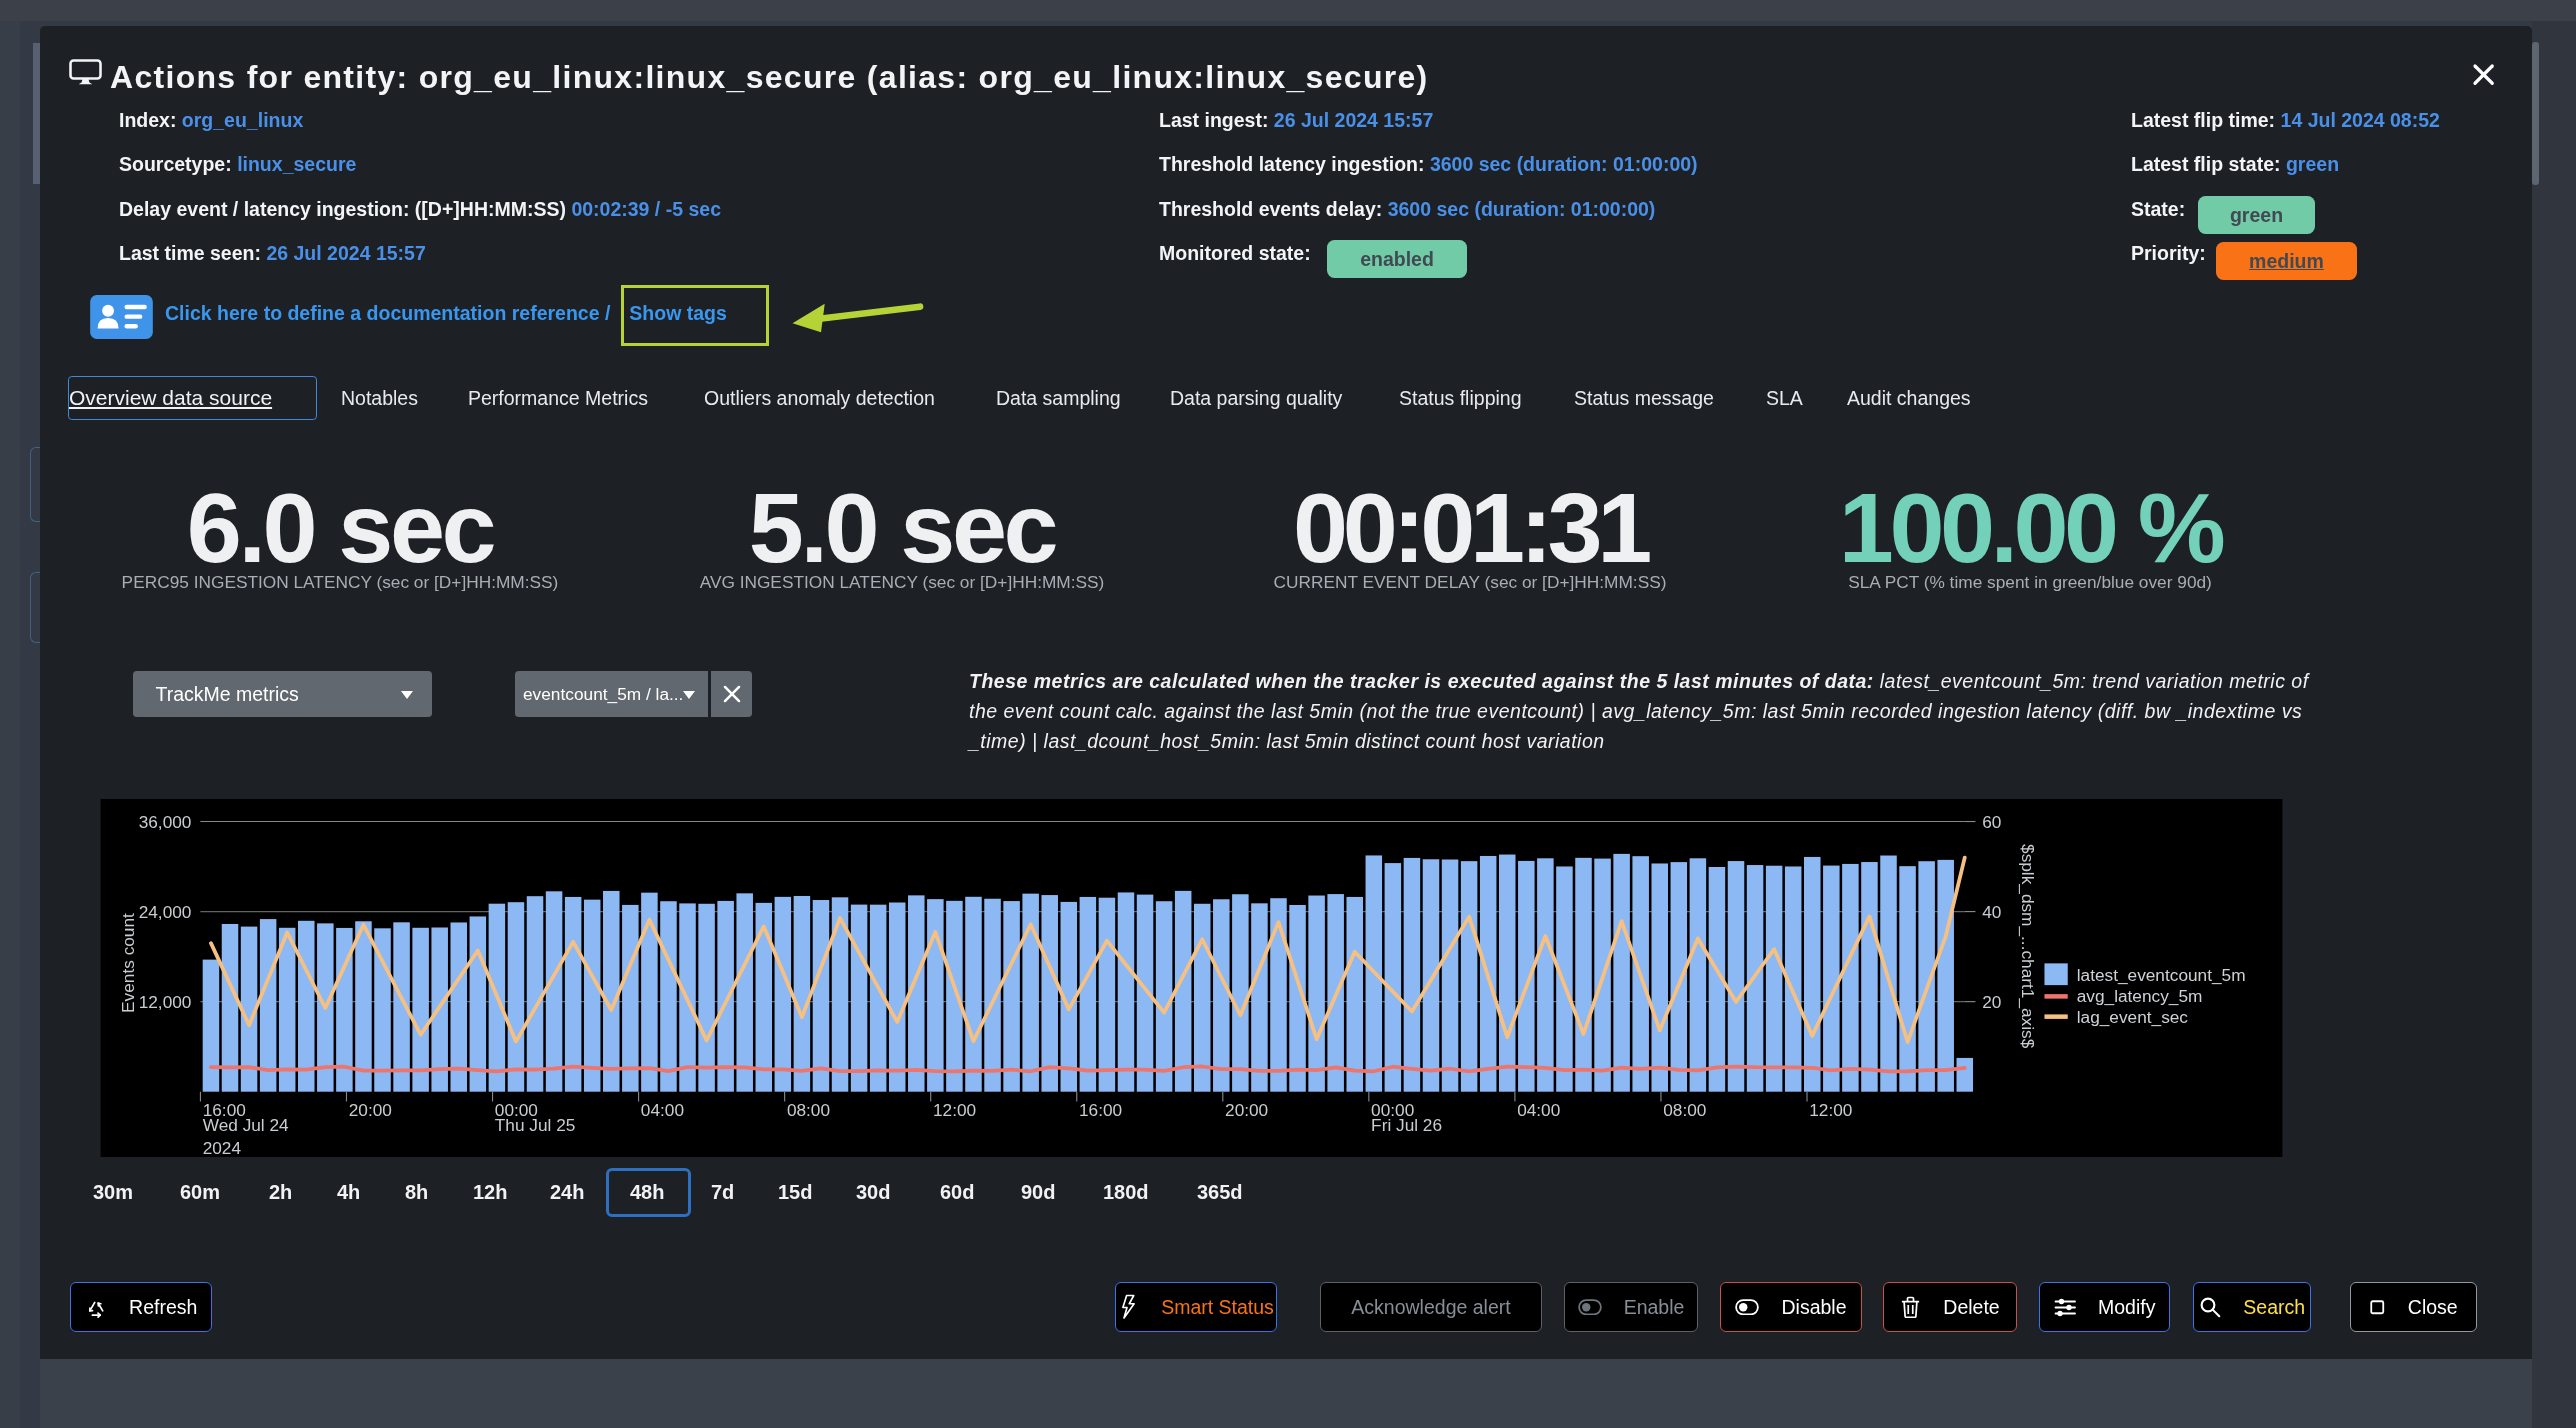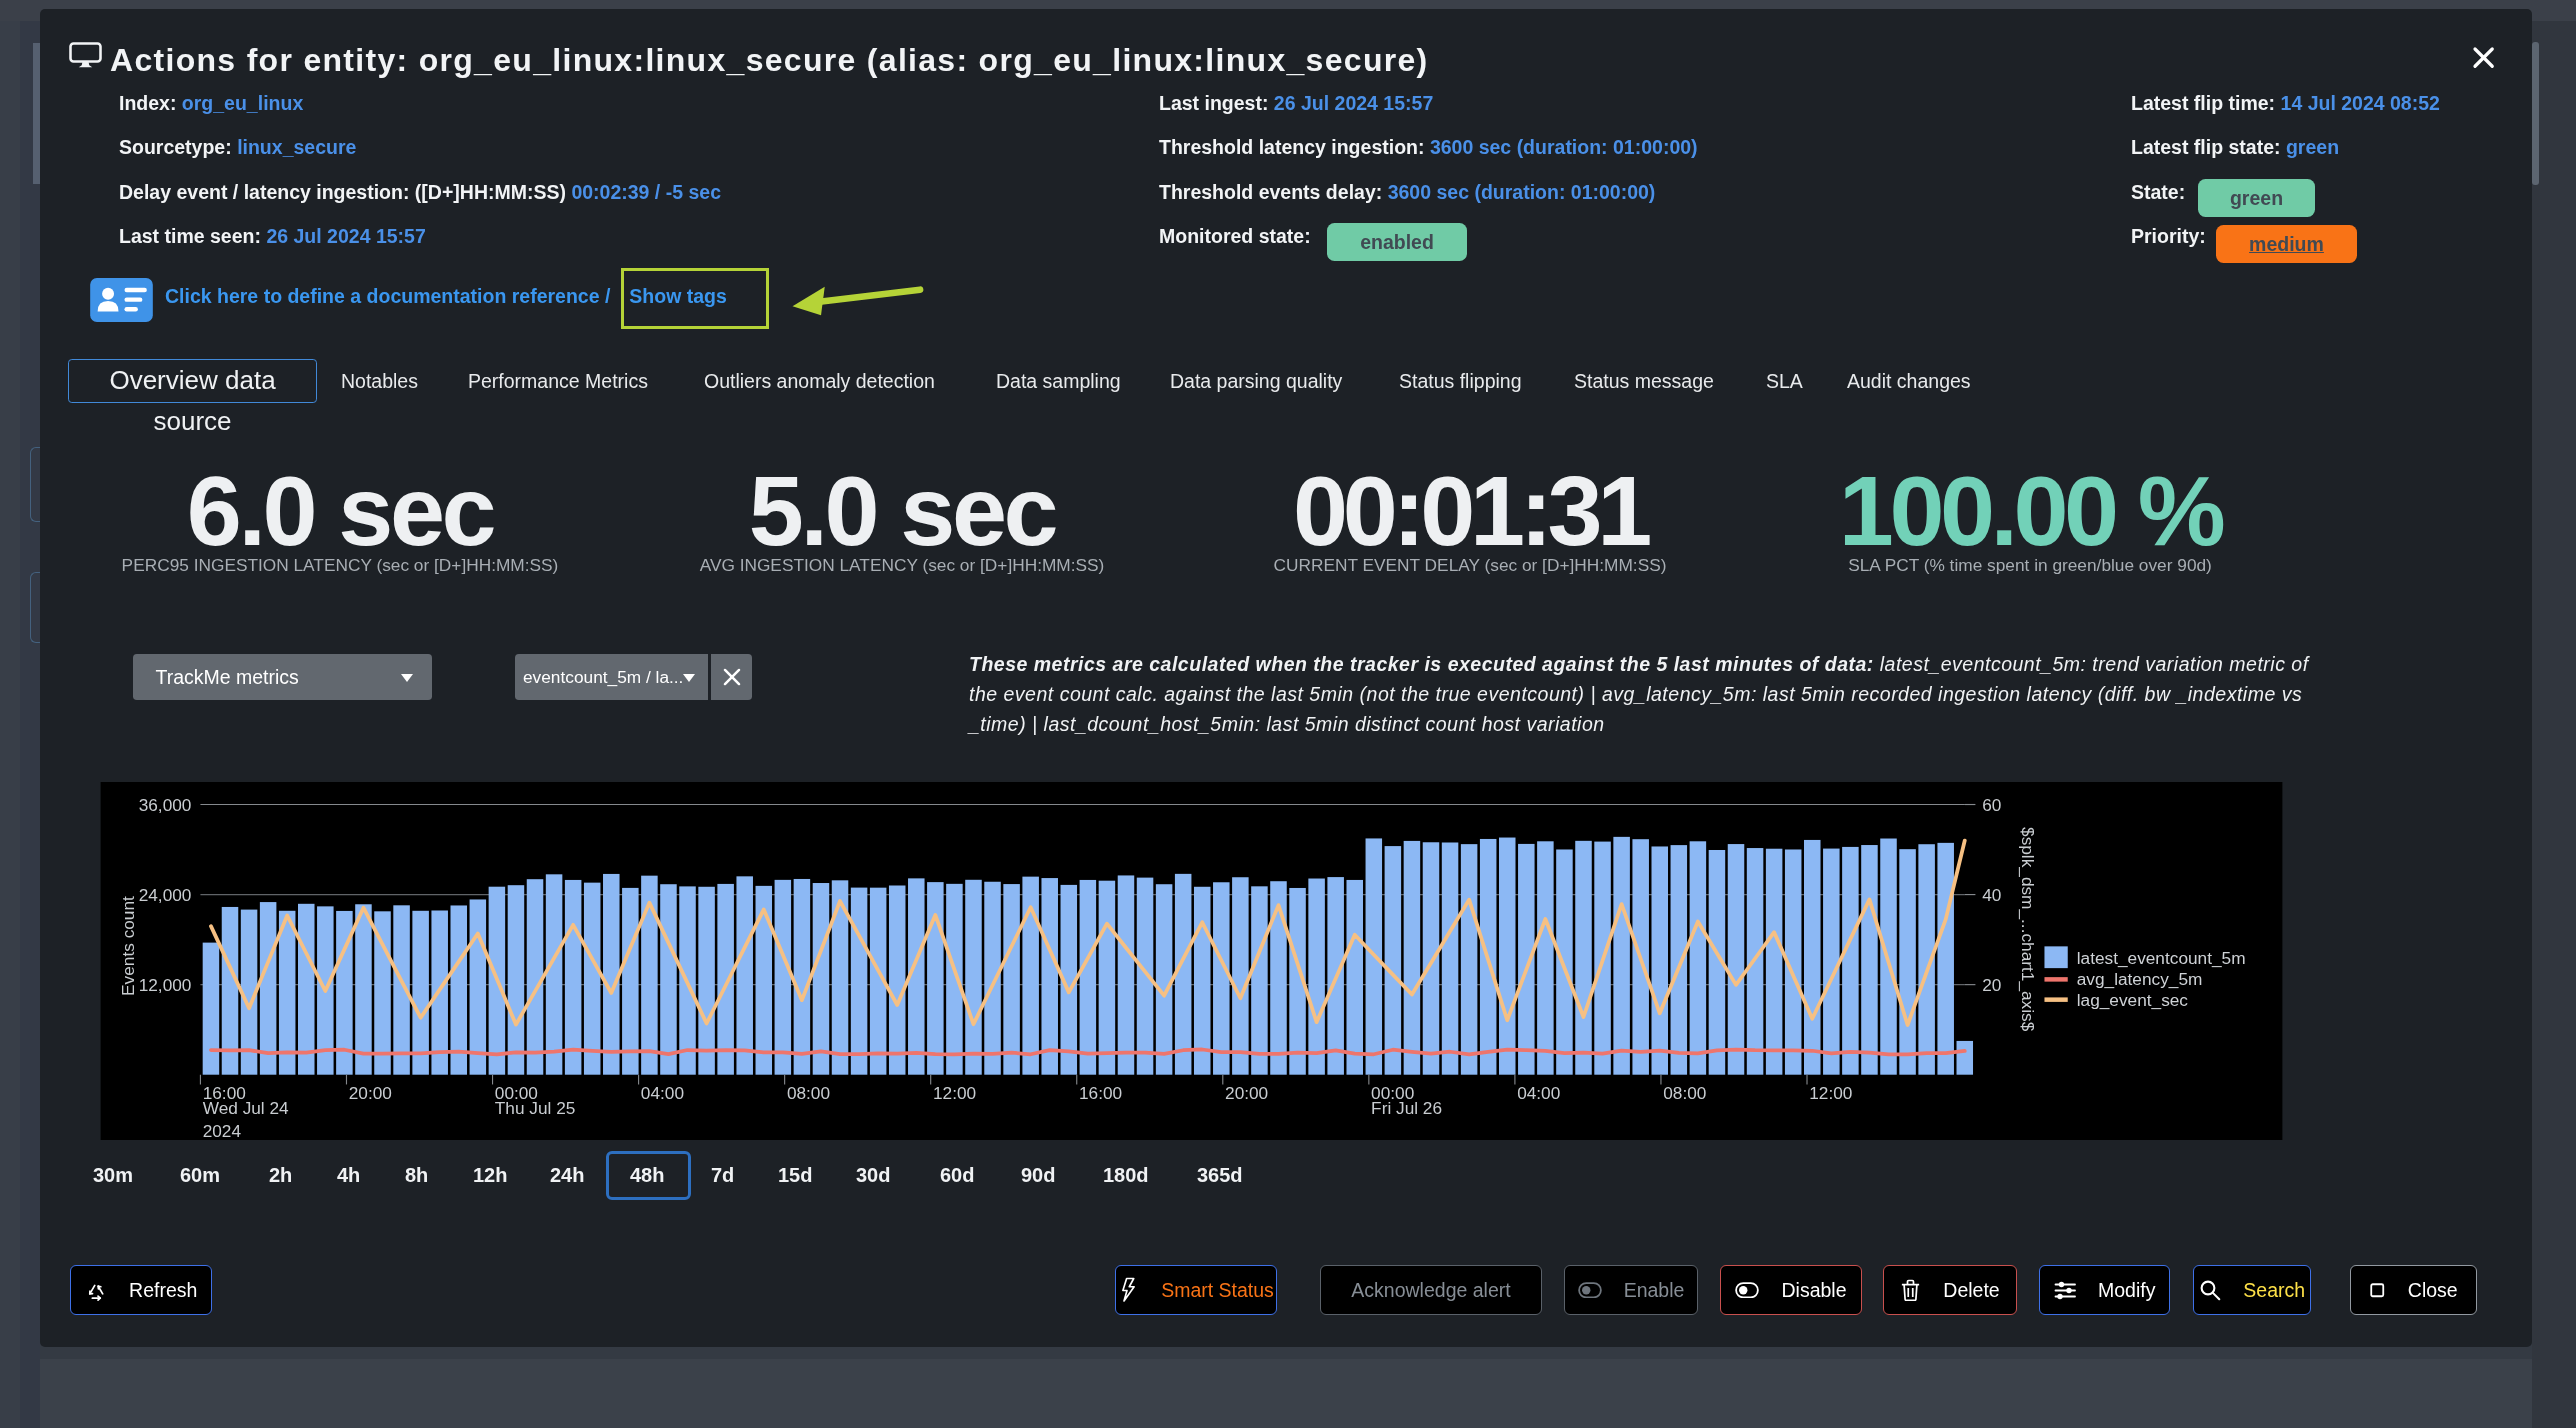--- a/index.html
+++ b/index.html
@@ -7,36 +7,36 @@
 .abs { position:absolute; }
 #topstrip { left:0; top:0; width:2576px; height:21px; background:#3b4049; }
 #leftstrip { left:0; top:21px; width:40px; height:1407px; background:#333945; }
 #leftcol { left:0; top:21px; width:19.5px; height:1407px; background:#383e48; }
 #rightarea { left:2532px; top:21px; width:44px; height:1407px; background:#31363e; }
 #bottomarea { left:40px; top:1359px; width:2492px; height:70px; background:#3b414a; }
 #scrollthumb { left:2532px; top:42px; width:6.8px; height:143px; background:#5c6570; border-radius:3px; }
 #leftbar { left:33px; top:43px; width:6.8px; height:141px; background:#566070; }
 .ghost { left:30px; width:9.8px; height:75px; border:1.5px solid #44617e; border-right:none;
   border-radius:6px 0 0 6px; }
-#modal { left:40px; top:9px; width:2492px; height:1338px; background:#1d2126; border-radius:5px; }
+#modal { left:40px; top:26px; width:2492px; height:1338px; background:#1d2126; border-radius:5px; }
 #title { left:70px; top:33px; font-size:32px; font-weight:bold; color:#f2f4f6; letter-spacing:1.3px; }
 #closex { left:2429px; top:34px; }
 .irow { position:absolute; font-size:19.5px; line-height:28.5px; color:#f2f4f6; white-space:nowrap; }
 .irow b { font-weight:bold; }
 .bl { color:#4a90e8; font-weight:bold; }
 .pill { position:absolute; height:38px; border-radius:7.5px; font-size:19.5px; font-weight:bold;
   color:#414a53; text-align:center; line-height:38px; }
 .pgreen { background:#70cba6; }
 .pblue { background:#f97316;text-decoration:underline; }
 #docicon { left:50px; top:269px; }
 #doclink { left:125px; top:276px; font-size:19.5px; font-weight:bold; color:#3a97f0; white-space:nowrap; }
 #showbox { left:581px; top:259px; width:148px; height:61px; border:3.8px solid #b5d337; }
 #arrow { left:751px; top:267px; }
 #tabactive { left:28px; top:350px; width:249px; height:44px; border:1.5px solid #4189d8;
-  border-radius:3.8px; font-size:26px; color:#f0f2f4; text-align:center; line-height:41px; }
+  border-radius:3.8px; font-size:21px; color:#f0f2f4; line-height:41px;text-decoration:underline; }
 .tab { position:absolute; top:350px; height:44px; line-height:44px; font-size:19.5px;
   color:#e8eaec; white-space:nowrap; }
 .bignum { position:absolute; top:445px; transform:translateX(-50%); font-size:99px;
   font-weight:bold; white-space:nowrap; }
 .bigcap { position:absolute; top:546px; transform:translateX(-50%); font-size:17.3px;
   color:#a8aeb4; white-space:nowrap; }
 .dd { position:absolute; top:645px; height:46px; background:#62686f; border-radius:3.8px;
   font-size:19.5px; color:#ffffff; line-height:46px; white-space:nowrap; }
 .caret { position:absolute; width:0; height:0; border-left:6.8px solid transparent;
   border-right:6.8px solid transparent; border-top:8.3px solid #fff; top:19.5px; }

